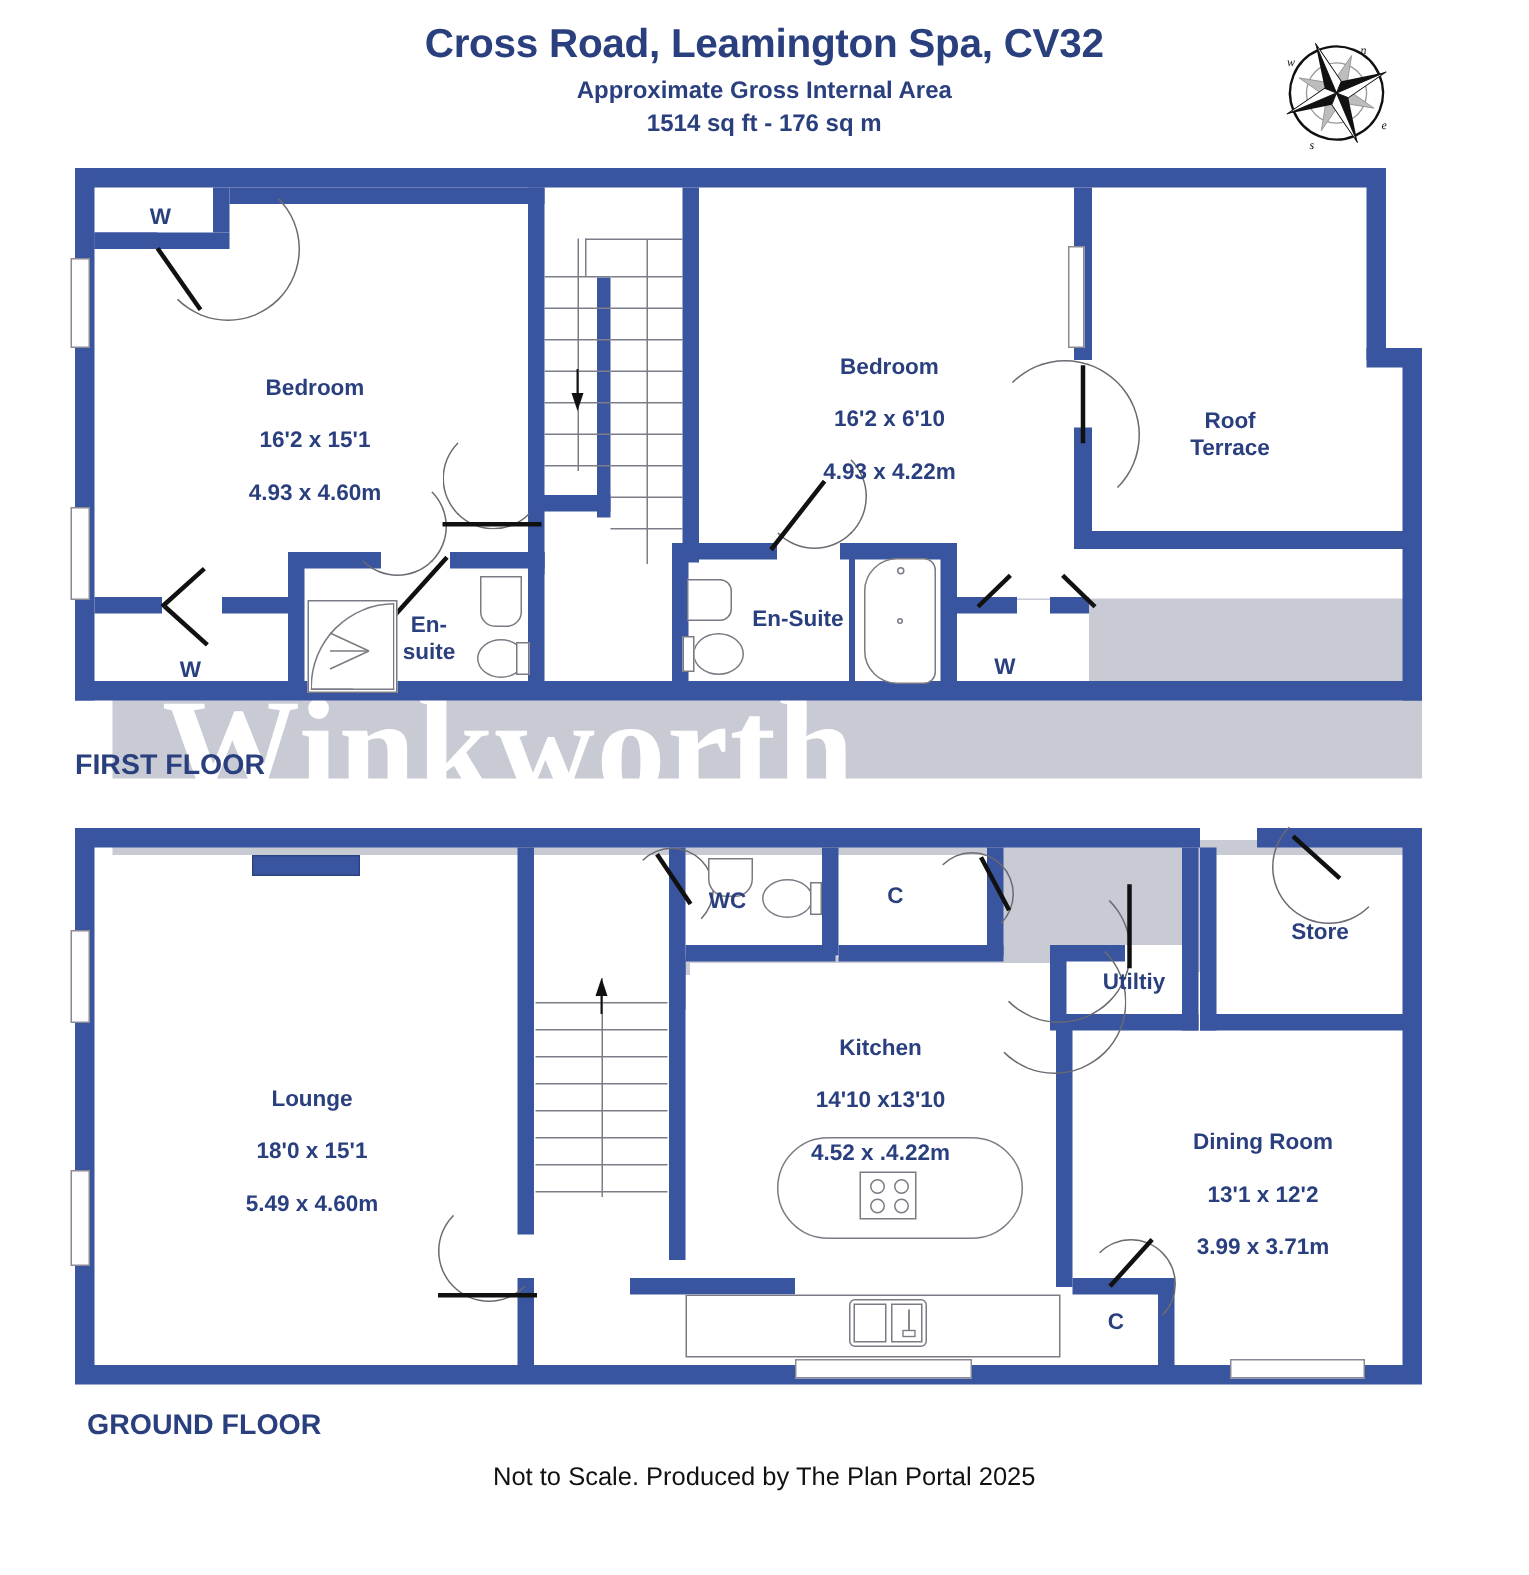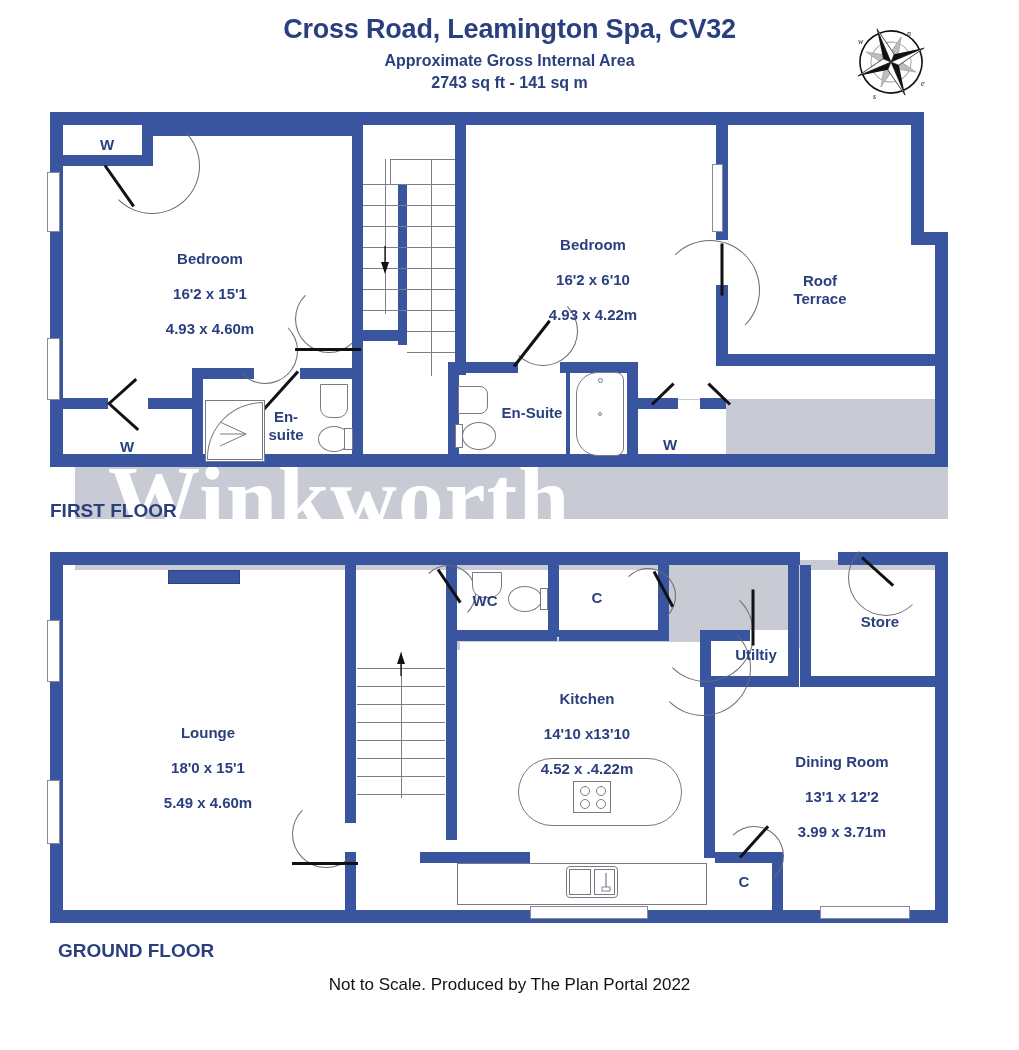--- a/index.html
+++ b/index.html
@@ -185,21 +185,21 @@
   }
 </style>
 </head>
 <body>
 
 <div id="page">
 
   <div id="header">
     <h1 id="plan-title">Cross Road, Leamington Spa, CV32</h1>
     <p id="plan-subtitle-1">Approximate Gross Internal Area</p>
-    <p id="plan-subtitle-2">2743 sq ft - 141 sq m</p>
+    <p id="plan-subtitle-2">1514 sq ft - 176 sq m</p>
   </div>
 
   <div id="compass">
     <svg width="92" height="92" viewBox="0 0 92 92">
       <g transform="translate(46,46) rotate(22)">
         <circle cx="0" cy="0" r="31" fill="none" stroke="#111" stroke-width="1.6"></circle>
         <circle cx="0" cy="0" r="20" fill="none" stroke="#999" stroke-width="0.9"></circle>
 
         <g fill="#bdbdbd" stroke="#8d8d8d" stroke-width="0.5">
           <polygon points="0,0 -5,-5 0,-27 5,-5"></polygon>
@@ -515,16 +515,16 @@
     <div class="label sm" style="left:462px; top:592px; width:46px;">WC</div>
     <div class="label tiny" style="left:582px; top:589px; width:30px;">C</div>
     <div class="label tiny" style="left:729px; top:873px; width:30px;">C</div>
     <div class="label sm" style="left:716px; top:621px; width:80px;margin-top:25px;">Utiltiy</div>
     <div class="label sm" style="left:842px; top:613px; width:76px;">Store</div>
 
     <div class="floor-caption" style="left:58px; top:940px;">GROUND FLOOR</div>
   </div>
 
   <div id="footer">
-    <p id="footer-line-1">Not to Scale. Produced by The Plan Portal 2022</p>
+    <p id="footer-line-1">Not to Scale. Produced by The Plan Portal 2025</p>
   </div>
 
 </div>
 
 </body></html>

